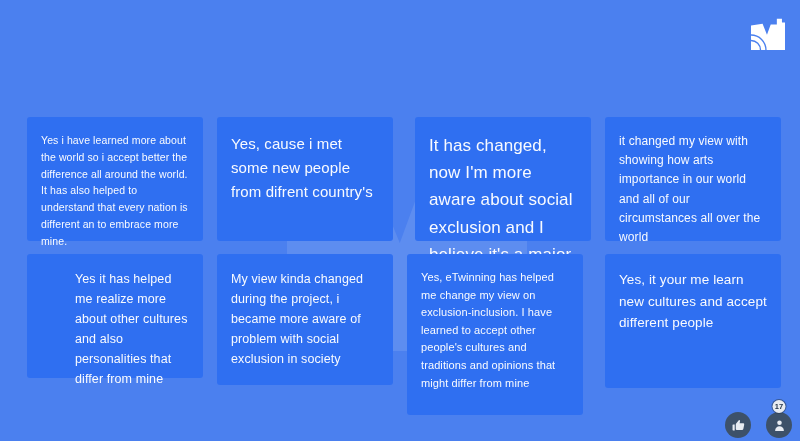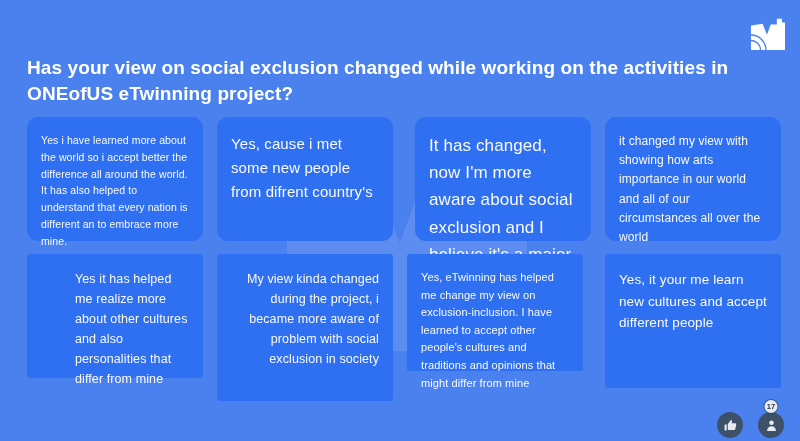--- a/index.html
+++ b/index.html
@@ -37,38 +37,38 @@
     border-radius: 3px;
     color: rgba(255,255,255,0.97);
     padding: 15px 14px;
     line-height: 1.6;
     z-index: 2;
     letter-spacing: 0.1px;
   }
   
   .c1 { left: 27px; }  .c2 { left: 217px; }  .c3 { left: 407px; }  .c4 { left: 605px; }
   
-  .r1 { top: 117px; height: 124px; border-radius: 11px; }
+  .r1 { top: 117px; height: 124px; }
   
   #card-5 { top: 254px; height: 124px; }
-  #card-6 { top: 254px; height: 147px; text-align: right; }
-  #card-7 { top: 254px; height: 117px; }
+  #card-6 { top: 254px; height: 131px; }
+  #card-7 { top: 254px; height: 161px; }
   #card-8 { top: 254px; height: 134px; }
   
   #card-1 { font-size: 10.5px; }
   #card-2 { font-size: 15px; }
   #card-3 { font-size: 17px; margin-left: 8px; }
   #card-4 { font-size: 12px; }
   #card-5 { font-size: 12.5px; padding-left: 48px; }
   #card-6 { font-size: 12.5px; }
   #card-7 { font-size: 11px; }
   #card-8 { font-size: 13.5px; }
 
   .footer-actions {
-    position: absolute; right: 16px; bottom: 3px;
+    position: absolute; right: 8px; bottom: 3px;
     display: flex; gap: 15px; z-index: 6;
   }
   .action-btn {
     position: relative;
     width: 26px; height: 26px; border-radius: 50%;
     background: #3d5169; border: none;
     display: flex; align-items: center; justify-content: center;
     cursor: pointer;
   }
   .action-btn svg { display: block; }
@@ -89,21 +89,20 @@
   <svg class="watermark" viewBox="0 0 100 100" aria-hidden="true">
     <path d="M0,28 L34,23 L47,55 L58,25 L76,25 L76,8 L91,8 L91,19 L100,19 L100,100 L0,100 Z" fill="rgba(255,255,255,0.10)"></path>
   </svg>
 
   <svg class="logo" viewBox="0 0 100 100" aria-hidden="true">
     <path d="M0,28 L34,23 L47,55 L58,25 L76,25 L76,8 L91,8 L91,19 L100,19 L100,100 L0,100 Z" fill="#ffffff"></path>
     <path d="M0,72 A28,28 0 0 1 28,100" fill="none" stroke="#4b80ef" stroke-width="4"></path>
     <path d="M0,56 A44,44 0 0 1 44,100" fill="none" stroke="#4b80ef" stroke-width="4"></path>
   </svg>
 
-  <h1 class="title">Has your view on social exclusion changed while working on the activities in ONEofUS eTwinning project?</h1>
 
   <div>
     <div id="card-1" class="card c1 r1">Yes i have learned more about the world so i accept better the difference all around the world. It has also helped to understand that every nation is different an to embrace more mine.</div>
     <div id="card-2" class="card c2 r1">Yes, cause i met some new people from difrent country's</div>
     <div id="card-3" class="card c3 r1">It has changed, now I'm more aware about social exclusion and I believe it's a major problem in our society</div>
     <div id="card-4" class="card c4 r1">it changed my view with showing how arts importance in our world and all of our circumstances all over the world</div>
     <div id="card-5" class="card c1">Yes it has helped me realize more about other cultures and also personalities that differ from mine</div>
     <div id="card-6" class="card c2">My view kinda changed during the project, i became more aware of problem with social exclusion in society</div>
     <div id="card-7" class="card c3">Yes, eTwinning has helped me change my view on exclusion-inclusion. I have learned to accept other people's cultures and traditions and opinions that might differ from mine</div>
     <div id="card-8" class="card c4">Yes, it your me learn new cultures and accept different people</div>

